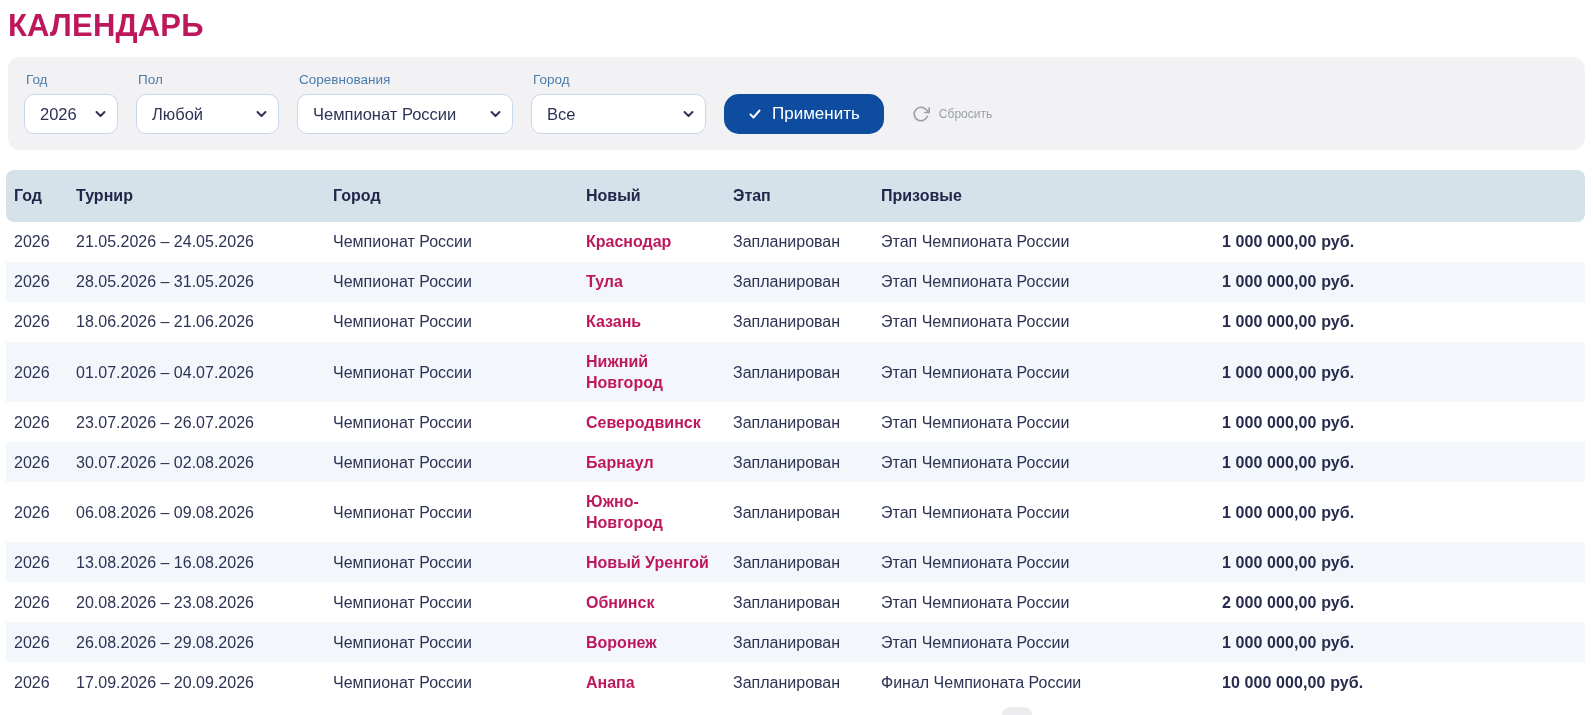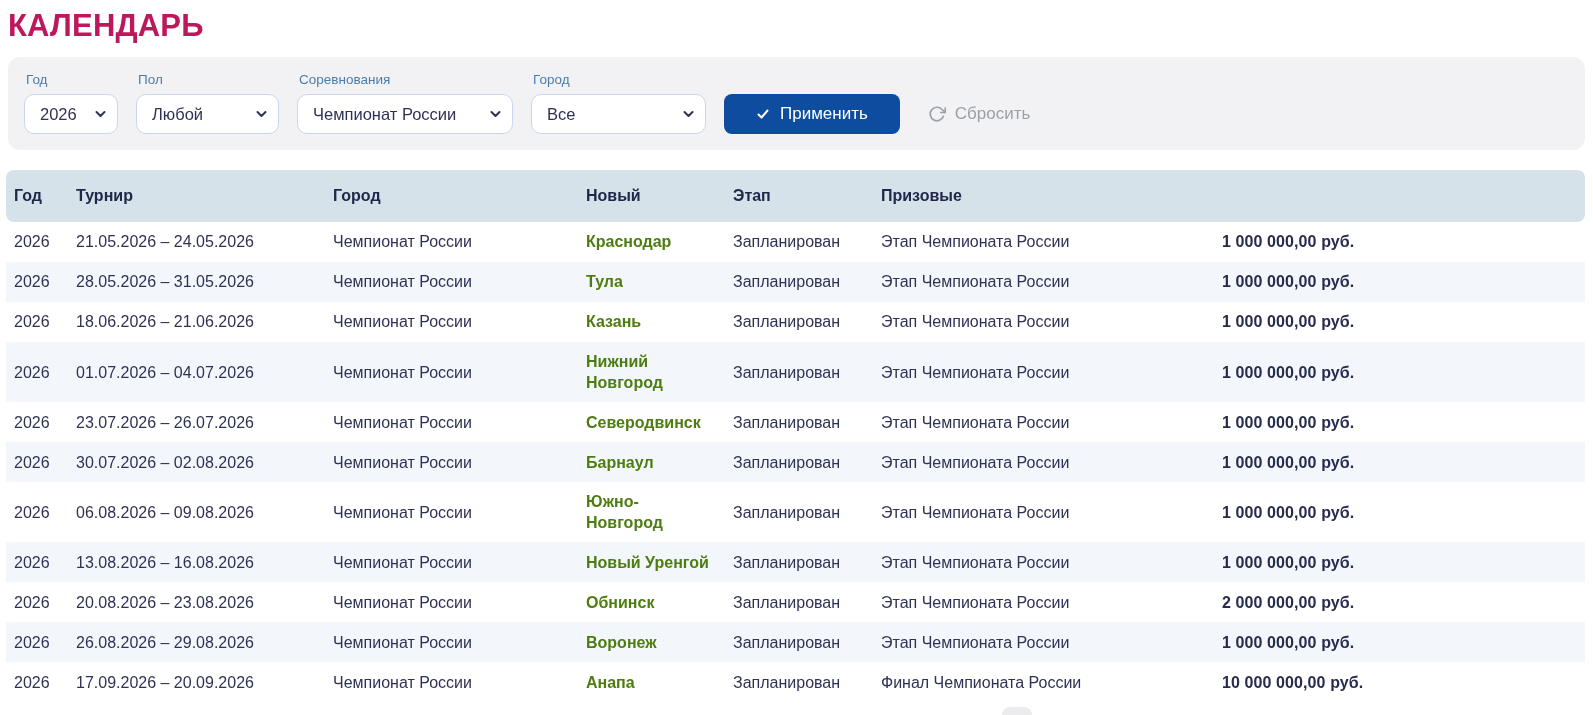--- a/index.html
+++ b/index.html
@@ -60,38 +60,38 @@
     display: flex;
   }
   .w-year { width: 94px; }
   .w-gender { width: 143px; }
   .w-competition { width: 216px; }
   .w-city { width: 175px; }
 
   .apply-button {
     height: 40px;
     border: none;
-    border-radius: 8px;
+    border-radius: 15px;
     background: #0d4c9e;
     color: #ffffff;
     font-family: inherit;
     font-size: 17px;
-    padding: 0 32px;
+    padding: 0 24px;
     display: inline-flex;
     align-items: center;
     gap: 10px;
     cursor: pointer;
   }
   .reset-button {
     height: 40px;
     border: none;
     background: transparent;
     color: #9aa0a8;
     font-family: inherit;
-    font-size: 17px;
+    font-size: 12px;
     margin-left: 10px;
     display: inline-flex;
     align-items: center;
     gap: 9px;
     cursor: pointer;
   }
 
   
   .calendar-table { margin: 20px 8px 0 6px; }
   .t-row {
@@ -104,21 +104,21 @@
     border-radius: 8px;
     height: 52px;
     font-weight: 700;
     font-size: 16.5px;
     color: #21274a;
   }
   .t-cell { padding: 9px 10px 9px 8px; font-size: 16px; line-height: 1.32; }
   .t-head .t-cell { padding-top: 0; padding-bottom: 0; }
   .t-body .t-row { min-height: 40px; }
   .t-body .t-row:nth-child(even) { background: #f3f7fc; }
-  .cell-city { font-weight: 700; white-space: pre-line; color: #4d7c0f; }
+  .cell-city { font-weight: 700; white-space: pre-line; color: #be185d; }
   .cell-prize { font-weight: 700; color: #272c4e; letter-spacing: 0.1px; }
 
   
   .spinner-peek {
     position: absolute;
     left: 1002px; top: 707px;
     width: 30px; height: 16px;
     border-radius: 8px;
     background: #ececee;
   }

